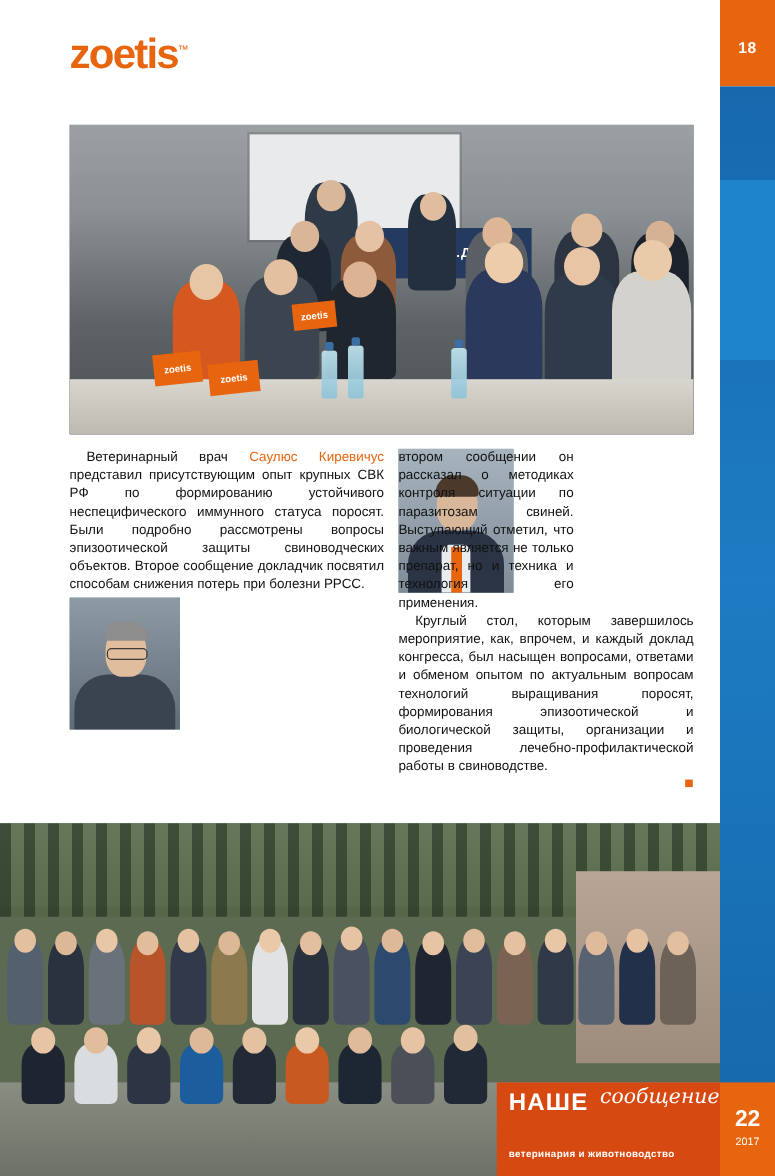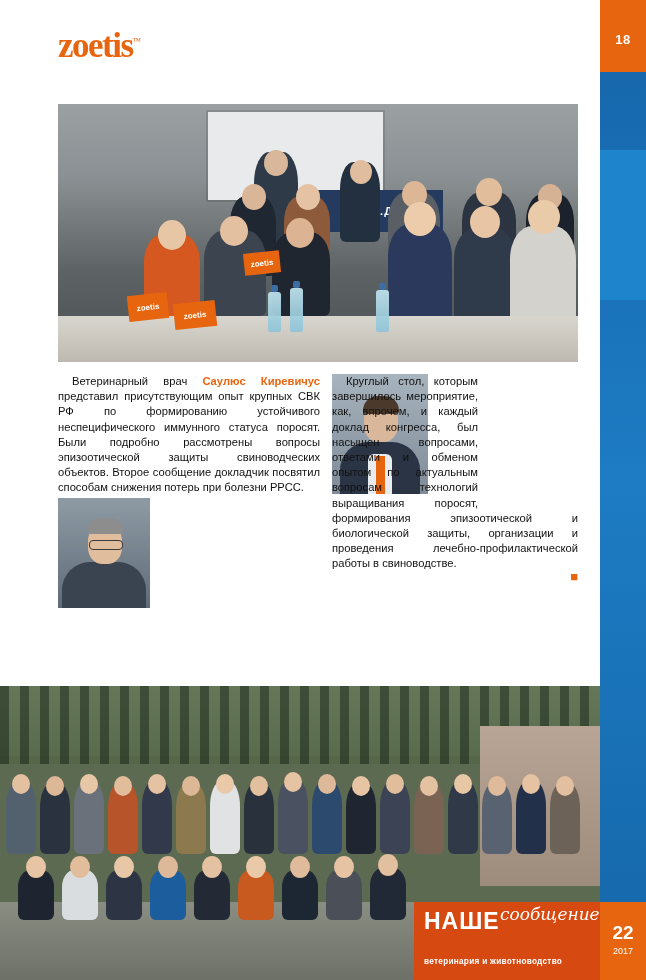--- a/index.html
+++ b/index.html
@@ -49,21 +49,21 @@
     position: absolute;
     left: 0; top: 78px;
     width: 46px; height: 150px;
     background: #1e84cc;
   }
 
   
   .logo {
     position: absolute;
     left: 58px; top: 26px;
-    font-family: Liberation Serif, serif;
+    font-family: Liberation Sans, sans-serif;
     font-size: 35px;
     font-weight: bold;
     letter-spacing: -1.5px;
     color: #e8650f;
     text-align: center;
   }
   .logo .tm {
     font-size: 9px;
     vertical-align: super;
     letter-spacing: 0;
@@ -141,21 +141,21 @@
   
   .col {
     position: absolute;
     font-size: 11.2px;
     line-height: 15.2px;
     text-align: justify;
     color: #111;
   }
   .col p { margin: 0; text-indent: 14px; }
   .col p.noindent { text-indent: 0; }
-  .name-orange { color: #e8650f; font-weight: bold; }
+  .name-orange { color: #e8650f; font-weight: normal; }
 
   .col-left  { left: 58px;  top: 374px; width: 262px; }
   .col-right { left: 332px; top: 374px; width: 246px; }
 
   
   .photo-portrait-right {
     position: absolute;
     left: 332px; top: 374px;
     width: 96px; height: 120px;
     background: #8d9aa6;
@@ -233,21 +233,21 @@
   .masthead {
     position: absolute;
     right: 46px; bottom: 0;
     width: 186px; height: 78px;
     background: #d64a12;
     color: #fff;
     overflow: hidden;
   }
   .mh-l1 {
     position: absolute; left: 10px; top: 6px;
-    font-size: 23px; font-weight: bold; letter-spacing: 1px;
+    font-size: 20px; font-weight: bold; letter-spacing: 1px;
   }
   .mh-l2 {
     position: absolute; left: 10px; top: 28px;
     font-size: 23px; font-weight: bold; letter-spacing: 1px;
   }
   .mh-script {
     position: absolute; left: 86px; top: 2px;
     font-family: "DejaVu Serif", serif;
     font-style: italic;
     font-size: 17px;
@@ -343,20 +343,21 @@
   <div style="position:absolute;left:29px;top:20px;width:36px;height:16px;border-radius:18px 18px 4px 4px;background:#8d8d8d;"></div>
   <div style="position:absolute;left:31px;top:42px;width:32px;height:8px;border:1.5px solid #3a3a3a;border-radius:4px;"></div>
 </div>
 
 <div class="col col-left">
   <p><span>Ветеринарный врач </span><span class="name-orange">Саулюс Киревичус</span><span> представил присутствующим опыт крупных СВК РФ по формированию устойчивого неспецифического иммунного статуса поросят. Были подробно рассмотрены вопросы эпизоотической защиты свиноводческих объектов. Второе сообщение докладчик посвятил способам снижения потерь при болезни РРСС.</span></p>
 </div>
 
 <div class="col col-right">
   <div class="wrap-right"></div>
+  <p class="noindent">втором сообщении он рассказал о методиках контроля ситуации по паразитозам свиней. Выступающий отметил, что важным является не только препарат, но и техника и технология его применения.</p>
   <p>Круглый стол, которым завершилось мероприятие, как, впрочем, и каждый доклад конгресса, был насыщен вопросами, ответами и обменом опытом по актуальным вопросам технологий выращивания поросят, формирования эпизоотической и биологической защиты, организации и проведения лечебно-профилактической работы в свиноводстве.</p>
   <div class="bullet-end">■</div>
 </div>
 
 <div class="byline">
 </div>
 
 <div class="photo-bottom">
   <div class="pb-sky"></div>
   <div class="pb-trees"></div>

